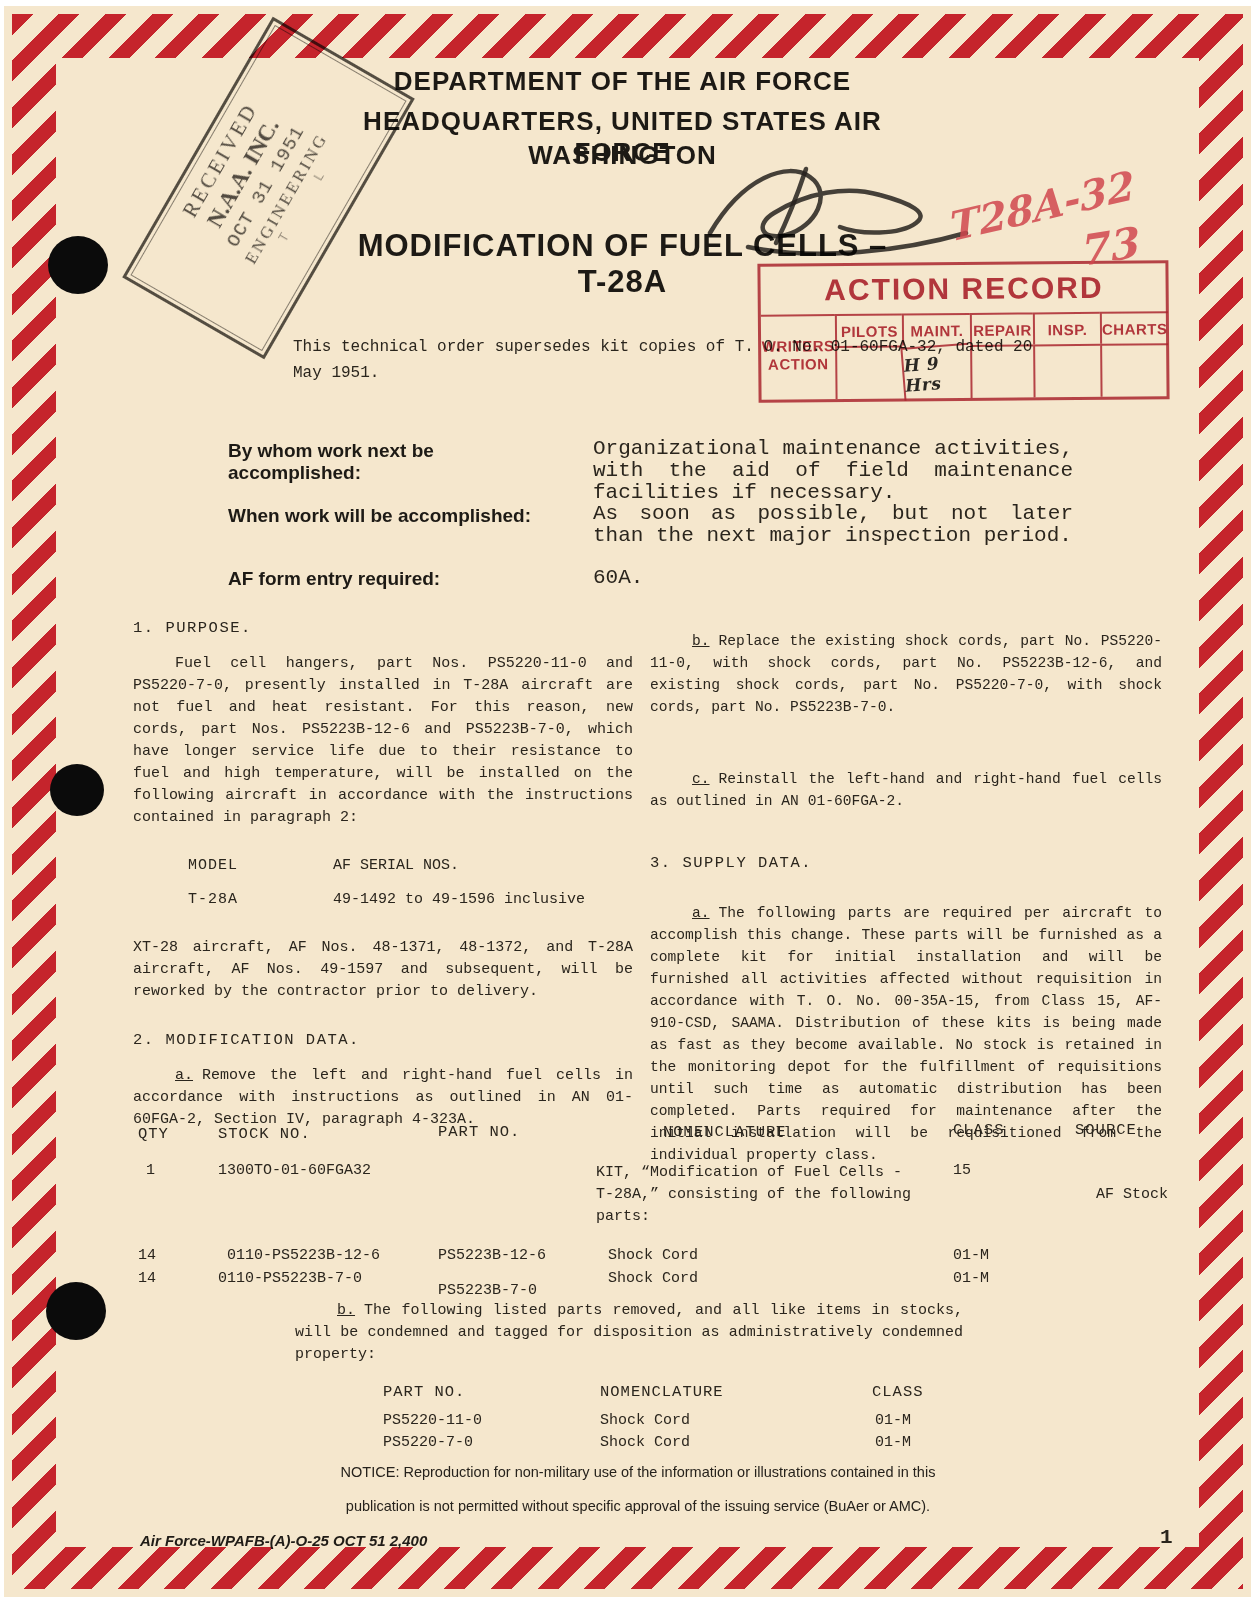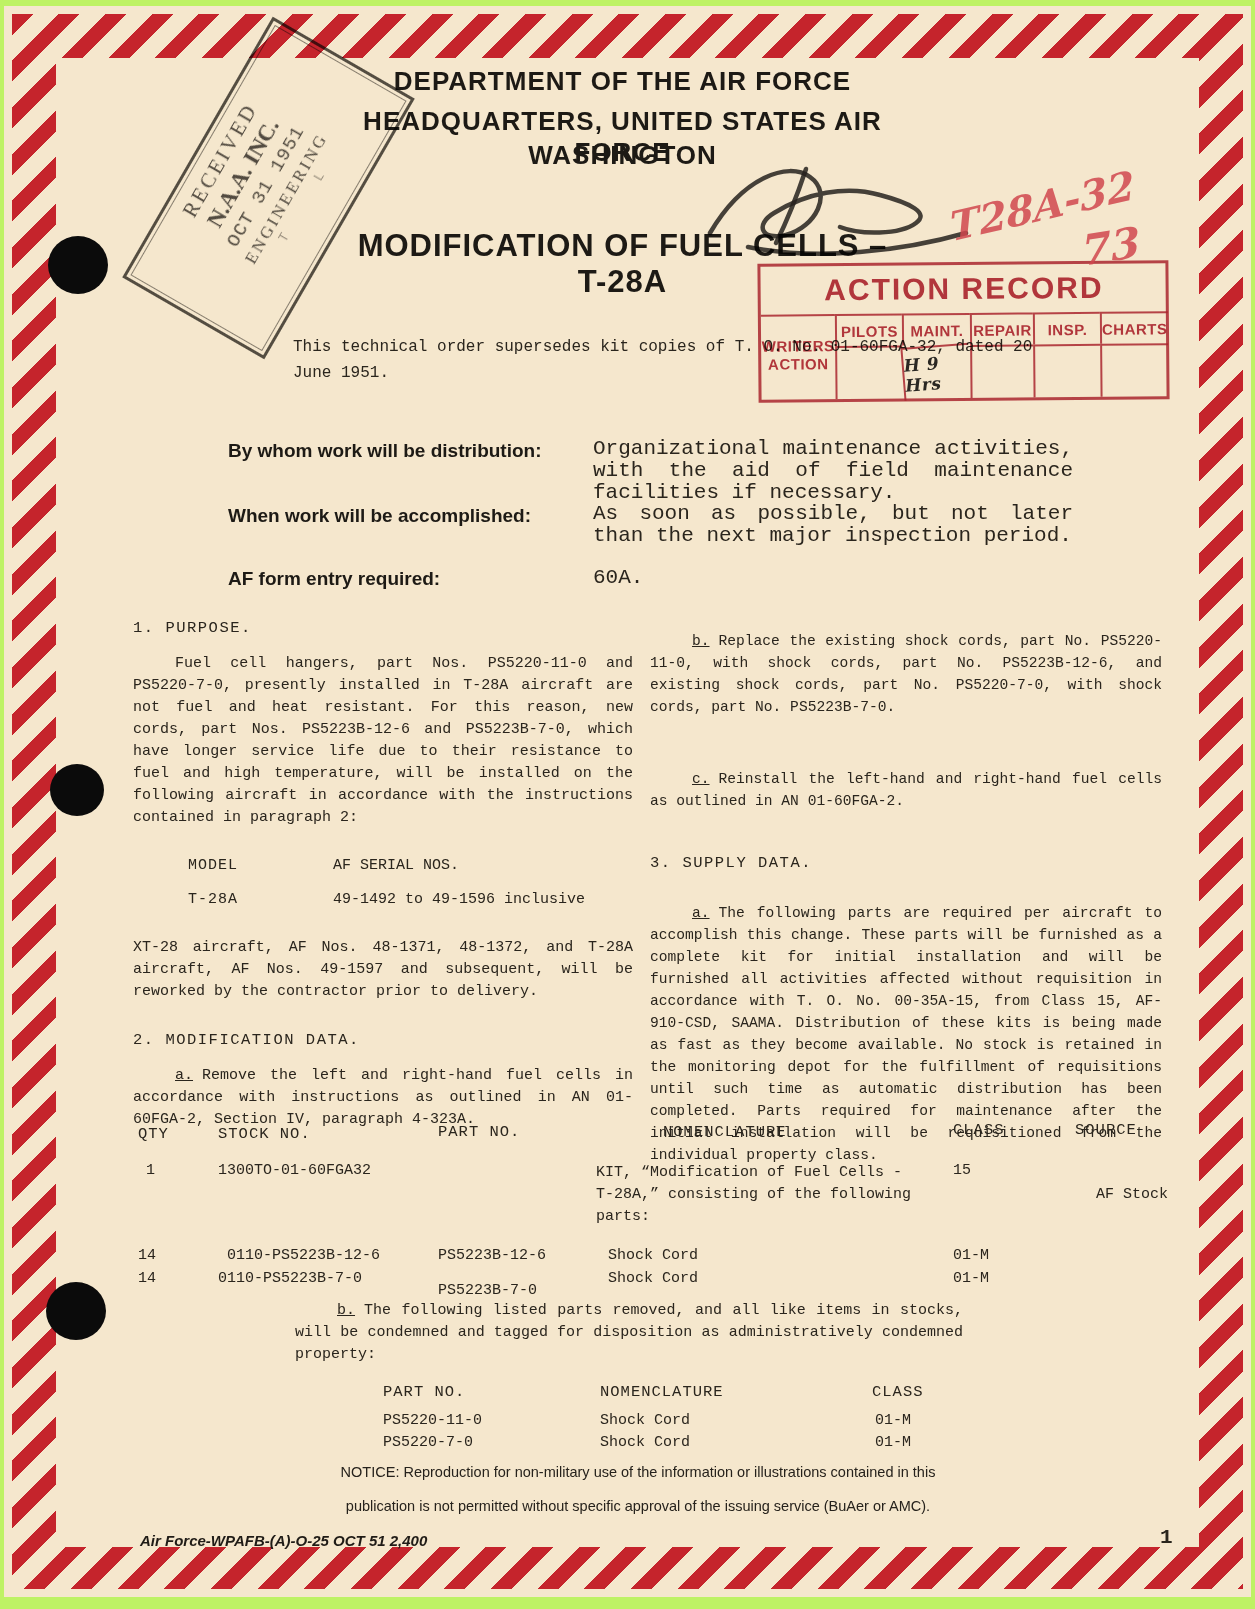--- a/index.html
+++ b/index.html
@@ -1,16 +1,16 @@
 <!DOCTYPE html>
 <html><head>
 <meta charset="utf-8">
 <style>
   html,body{margin:0;padding:0;background:#000;}
-  .page{position:relative;width:1255px;height:1609px;background:#bef264;overflow:hidden;
+  .page{position:relative;width:1255px;height:1609px;background:#ffffff;overflow:hidden;
         font-family:"Liberation Mono",monospace;color:#231f1a;}
   .paper{position:absolute;left:4px;top:6px;width:1247px;height:1591px;background:#f5e7cd;}
   .stripeframe{position:absolute;left:8px;top:8px;right:8px;bottom:8px;
         background:repeating-linear-gradient(135deg,#c5242c 0 15px,#f5e7cd 15px 33px);}
   .inner{position:absolute;left:52px;top:52px;right:52px;bottom:50px;background:#f5e7cd;}
   .abs{position:absolute;}
   .typed{font-family:"Liberation Mono",monospace;color:#2a251d;}
   .gothic{font-family:"Liberation Sans",sans-serif;font-weight:700;color:#1d1a15;}
   .hole{position:absolute;background:#0b0b0b;border-radius:50%;z-index:9;}
   .jus{text-align:justify;}
@@ -105,21 +105,21 @@
     <div class="frame2"></div>
     <div style="margin-top:10px;font-size:21px;letter-spacing:3px;font-family:'Liberation Serif',serif;">RECEIVED</div>
     <div style="font-size:23px;font-weight:700;font-family:'Liberation Serif',serif;">N.A.A. INC.</div>
     <div style="font-size:19px;letter-spacing:1px;">OCT 31 1951</div>
     <div style="font-size:17px;letter-spacing:3px;font-family:'Liberation Serif',serif;">ENGINEERING</div>
     <div style="font-size:13px;opacity:.55;white-space:pre;">T        L</div>
   </div>
 
   <div class="typed abs" style="left:293px;top:334px;width:760px;font-size:16px;line-height:26px;">
     <span>This technical order supersedes kit copies of T. O. No. 01-60FGA-32, dated 20</span><br>
-    <span>June 1951.</span>
+    <span>May 1951.</span>
   </div>
 
   <div class="astamp">
     <div class="a-title">ACTION RECORD</div>
     <div class="cell a-left noleft">
       <span>WRITERS</span>
       <span>ACTION</span>
     </div>
     <div class="cell">PILOTS</div>
     <div class="cell">MAINT.</div>
@@ -127,21 +127,21 @@
     <div class="cell">INSP.</div>
     <div class="cell">CHARTS</div>
     <div class="cell"></div>
     <div class="cell hand" style="font-size:17px;transform:rotate(-4deg);">H 9 Hrs</div>
     <div class="cell"></div>
     <div class="cell"></div>
     <div class="cell"></div>
   </div>
 
   <div>
-    <div class="wlabel gothic" style="top:440px;">By whom work will be distribution:</div>
+    <div class="wlabel gothic" style="top:440px;">By whom work next be accomplished:</div>
     <div class="wvalue typed jus" style="top:438px;">Organizational maintenance activities, with the aid of field maintenance facilities if necessary.</div>
     <div class="wlabel gothic" style="top:505px;">When work will be accomplished:</div>
     <div class="wvalue typed jus" style="top:503px;">As soon as possible, but not later than the next major inspection period.</div>
     <div class="wlabel gothic" style="top:568px;">AF form entry required:</div>
     <div class="wvalue typed" style="top:567px;">60A.</div>
   </div>
 
   <div class="colL typed">
     <p class="sect-h">1. PURPOSE.</p>
     <p class="jus indent mt14">Fuel cell hangers, part Nos. PS5220-11-0 and PS5220-7-0, presently installed in T-28A aircraft are not fuel and heat resistant.  For this reason, new cords, part Nos. PS5223B-12-6 and PS5223B-7-0, which have longer service life due to their resistance to fuel and high temperature, will be installed on the following aircraft in accordance with the instructions contained in paragraph 2:</p>

